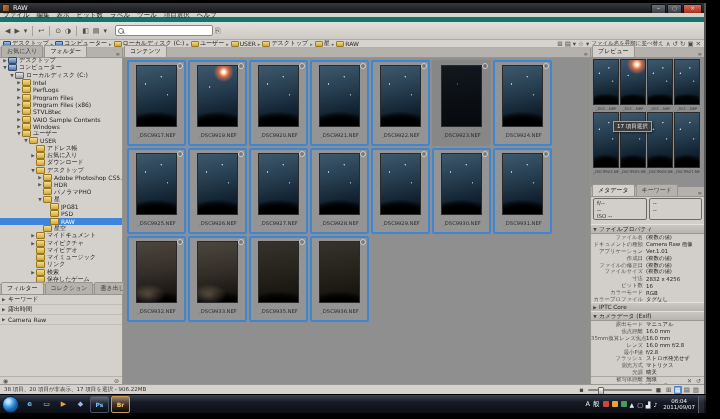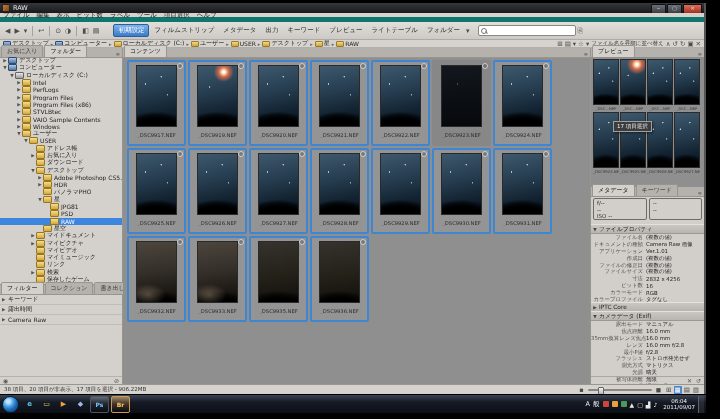--- a/index.html
+++ b/index.html
@@ -163,30 +163,20 @@
           <span class="tico">▾</span>
           <span class="tdiv"></span>
           <span class="tico">↩</span>
           <span class="tdiv"></span>
           <span class="tico">⊙</span>
           <span class="tico">◑</span>
           <span class="tdiv"></span>
           <span class="tico">◧</span>
           <span class="tico">▤</span>
         </span>
-      <span class="ws-tabs" id="ws-tabs">
-          <span class="ws-tab active">初期設定</span>
-          <span class="ws-tab">フィルムストリップ</span>
-          <span class="ws-tab">メタデータ</span>
-          <span class="ws-tab">出力</span>
-          <span class="ws-tab">キーワード</span>
-          <span class="ws-tab">プレビュー</span>
-          <span class="ws-tab">ライトテーブル</span>
-          <span class="ws-tab">フォルダー</span>
-        </span>
       <span class="tico">▾</span>
       <span class="searchbox">
         <span class="mag"></span>
         <input placeholder="" style="">
       </span>
       <span class="tico">⎘</span>
     </div>
 
     <div class="pathbar">
       <span class="crumb" id="breadcrumb">

